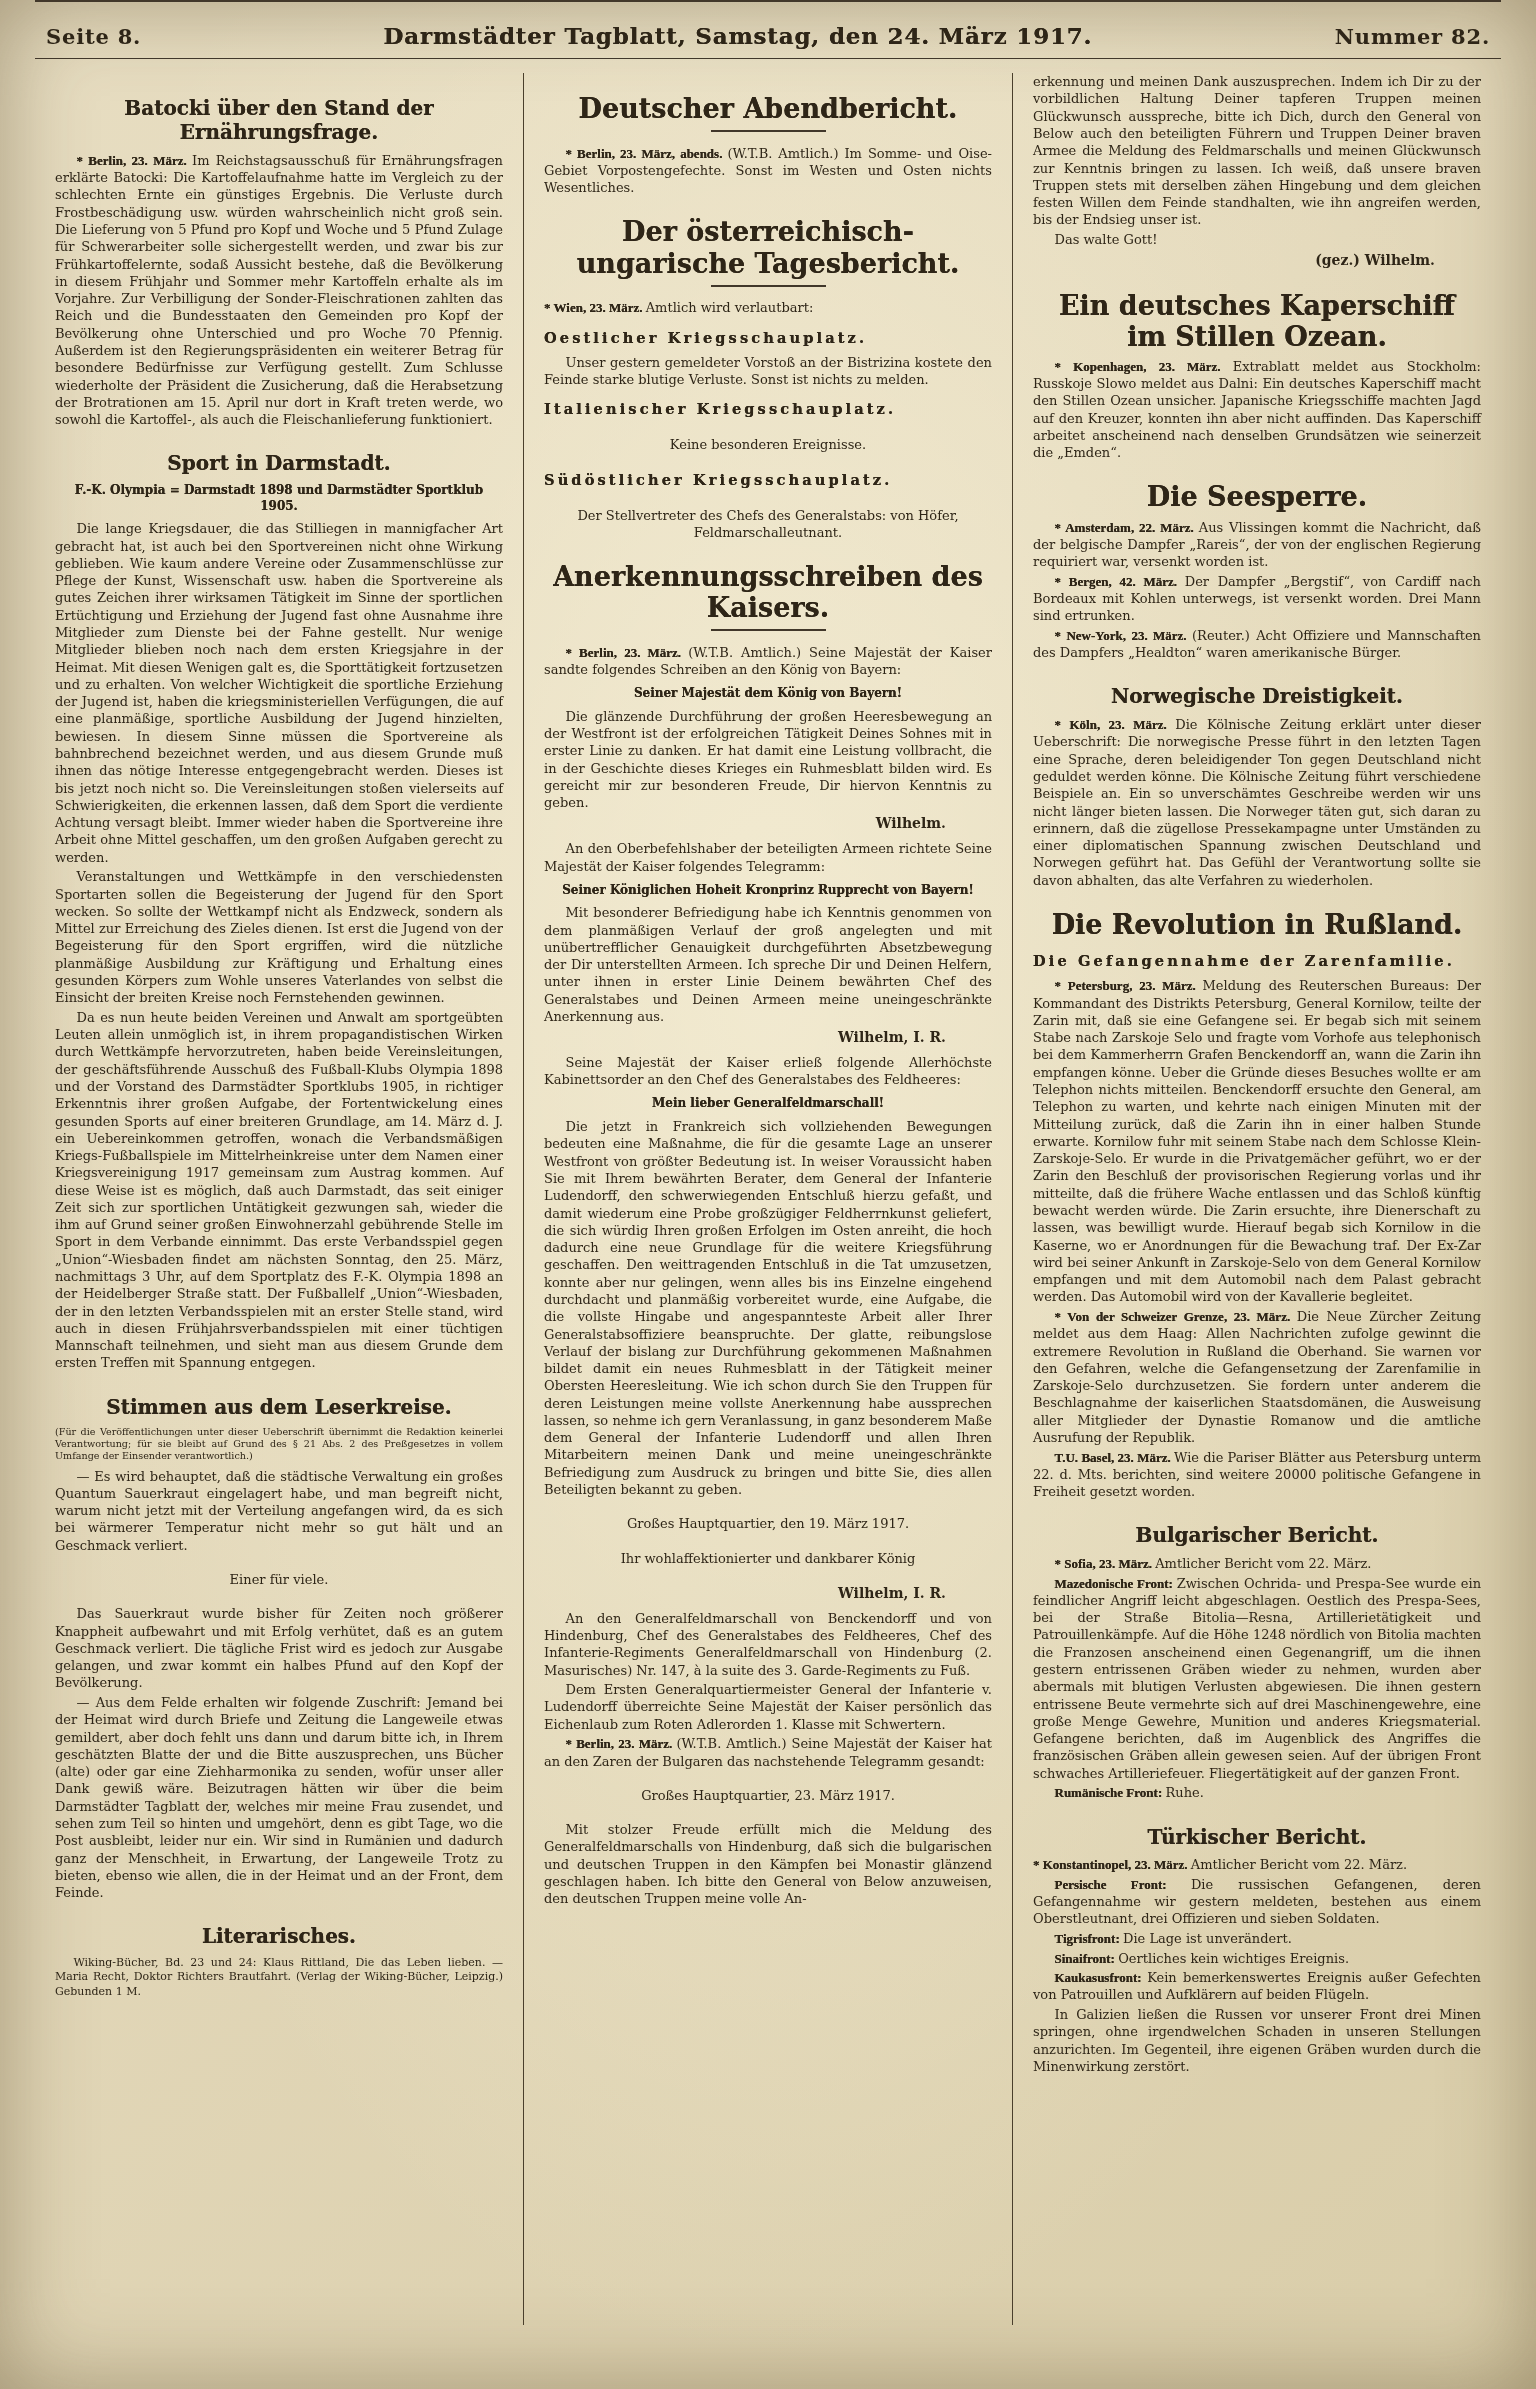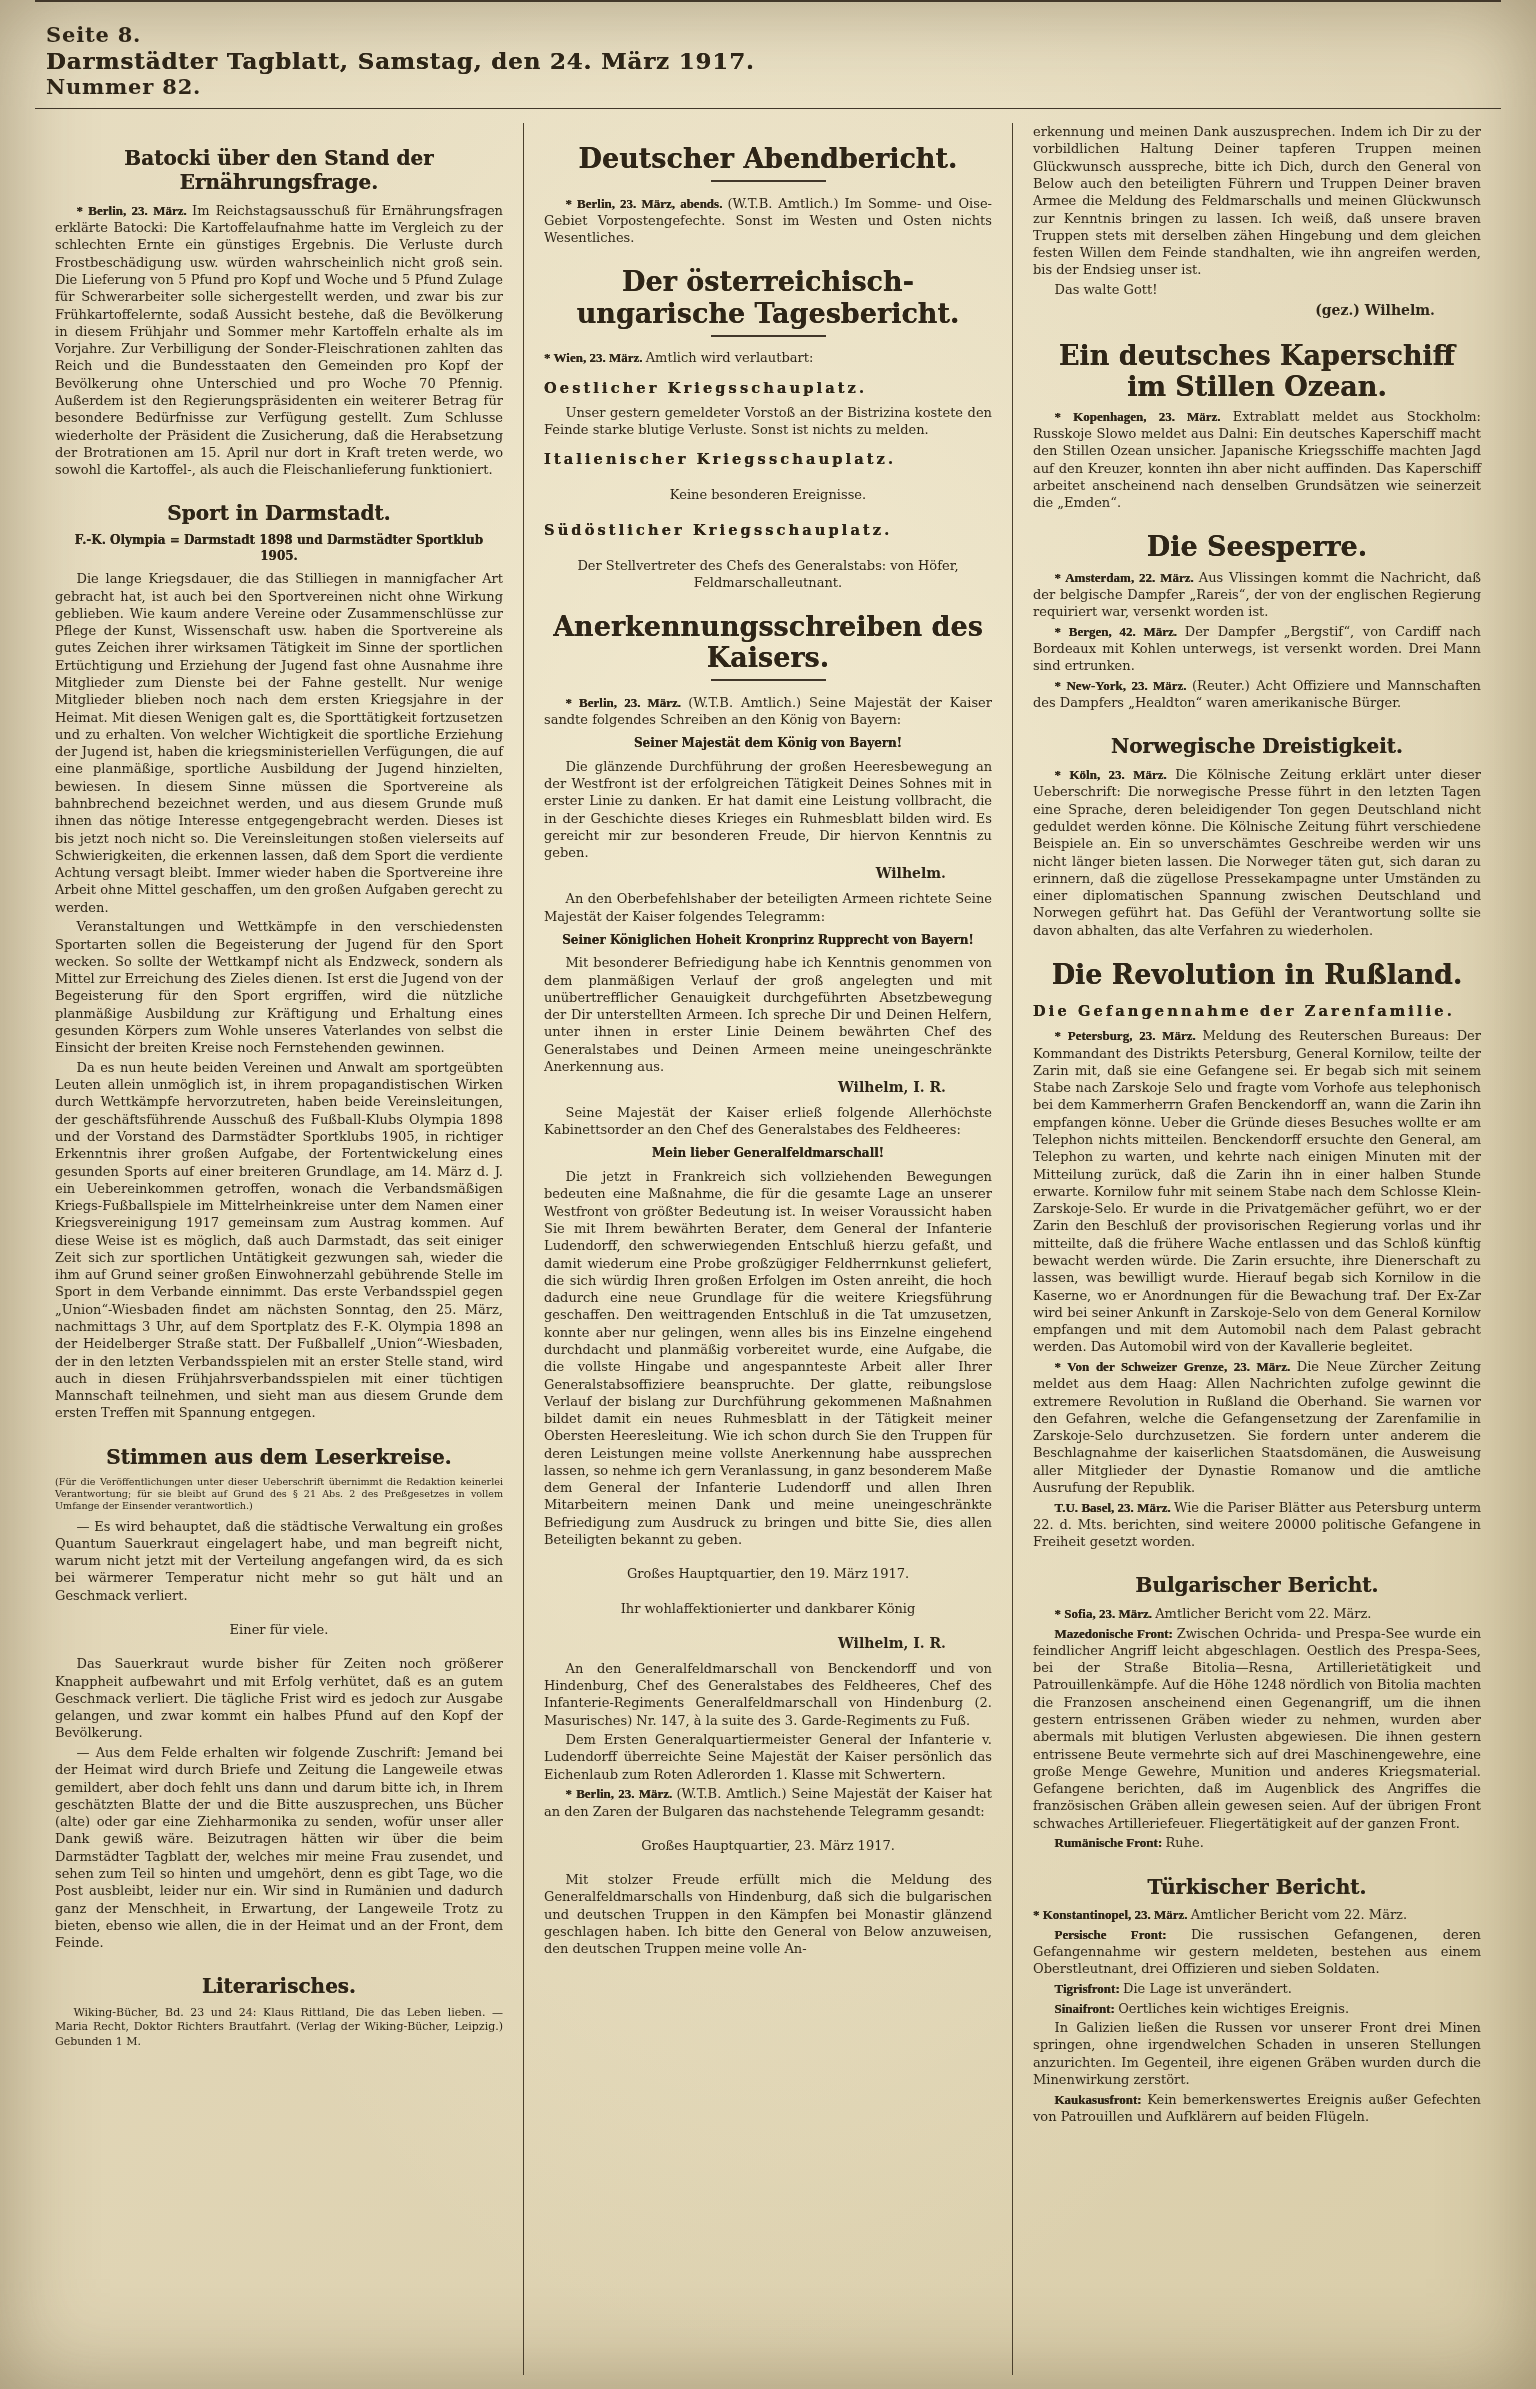--- a/index.html
+++ b/index.html
@@ -11,22 +11,22 @@
   }
   .page{
     position:relative;width:1536px;height:2389px;box-sizing:border-box;
     background:
       radial-gradient(ellipse at 50% 40%, rgba(255,250,228,.55), rgba(0,0,0,0) 70%),
       linear-gradient(135deg,#e7ddc1 0%,#e3d8ba 40%,#d9cda9 100%);
     box-shadow: inset 0 0 92px rgba(84,66,34,.45);
     overflow:hidden;
   }
   .masthead{
-    display:flex;justify-content:space-between;align-items:flex-start;
-    padding:20px 46px 6.1px;font-weight:bold;flex-direction:column;
+    display:flex;justify-content:space-between;align-items:flex-end;
+    padding:20px 46px 6.1px;font-weight:bold;
   }
   .masthead .side{font-size:21px;letter-spacing:0.8px;}
   .masthead .title{font-size:23px;letter-spacing:0.8px;text-shadow:0 0 0.4px currentColor;}
   .mast-rule{border:none;border-top:2.3px solid #41372a;margin:0 35px;}
   .mast-rule.thin{border-top:1.5px solid #41372a;margin-top:3.1px;}
   .columns{
     display:flex;align-items:stretch;
     padding:14px 35px 23px;box-sizing:border-box;
     min-height:2289px;
   }
@@ -167,19 +167,19 @@
           <p class="b-para"><b>* Sofia, 23. März. </b><span>Amtlicher Bericht vom 22. März.</span></p>
           <p class="b-para"><b>Mazedonische Front: </b><span>Zwischen Ochrida- und Prespa-See wurde ein feindlicher Angriff leicht abgeschlagen. Oestlich des Prespa-Sees, bei der Straße Bitolia—Resna, Artillerietätigkeit und Patrouillenkämpfe. Auf die Höhe 1248 nördlich von Bitolia machten die Franzosen anscheinend einen Gegenangriff, um die ihnen gestern entrissenen Gräben wieder zu nehmen, wurden aber abermals mit blutigen Verlusten abgewiesen. Die ihnen gestern entrissene Beute vermehrte sich auf drei Maschinengewehre, eine große Menge Gewehre, Munition und anderes Kriegsmaterial. Gefangene berichten, daß im Augenblick des Angriffes die französischen Gräben allein gewesen seien. Auf der übrigen Front schwaches Artilleriefeuer. Fliegertätigkeit auf der ganzen Front.</span></p>
           <p class="b-para"><b>Rumänische Front: </b><span>Ruhe.</span></p>
         </article>
         <article>
           <h2 class="h-section">Türkischer Bericht.</h2>
           <p class="b-lead"><b>* Konstantinopel, 23. März. </b><span>Amtlicher Bericht vom 22. März.</span></p>
           <p class="b-para"><b>Persische Front: </b><span>Die russischen Gefangenen, deren Gefangennahme wir gestern meldeten, bestehen aus einem Oberstleutnant, drei Offizieren und sieben Soldaten.</span></p>
           <p class="b-para"><b>Tigrisfront: </b><span>Die Lage ist unverändert.</span></p>
           <p class="b-para"><b>Sinaifront: </b><span>Oertliches kein wichtiges Ereignis.</span></p>
+          <p class="b-para"><b>Kaukasusfront: </b><span>Kein bemerkenswertes Ereignis außer Gefechten von Patrouillen und Aufklärern auf beiden Flügeln.</span></p>
           <p class="b-para">In Galizien ließen die Russen vor unserer Front drei Minen springen, ohne irgendwelchen Schaden in unseren Stellungen anzurichten. Im Gegenteil, ihre eigenen Gräben wurden durch die Minenwirkung zerstört.</p>
-          <p class="b-para"><b>Kaukasusfront: </b><span>Kein bemerkenswertes Ereignis außer Gefechten von Patrouillen und Aufklärern auf beiden Flügeln.</span></p>
         </article>
       </section>
     </main>
 </div>
 
 
 </body></html>

